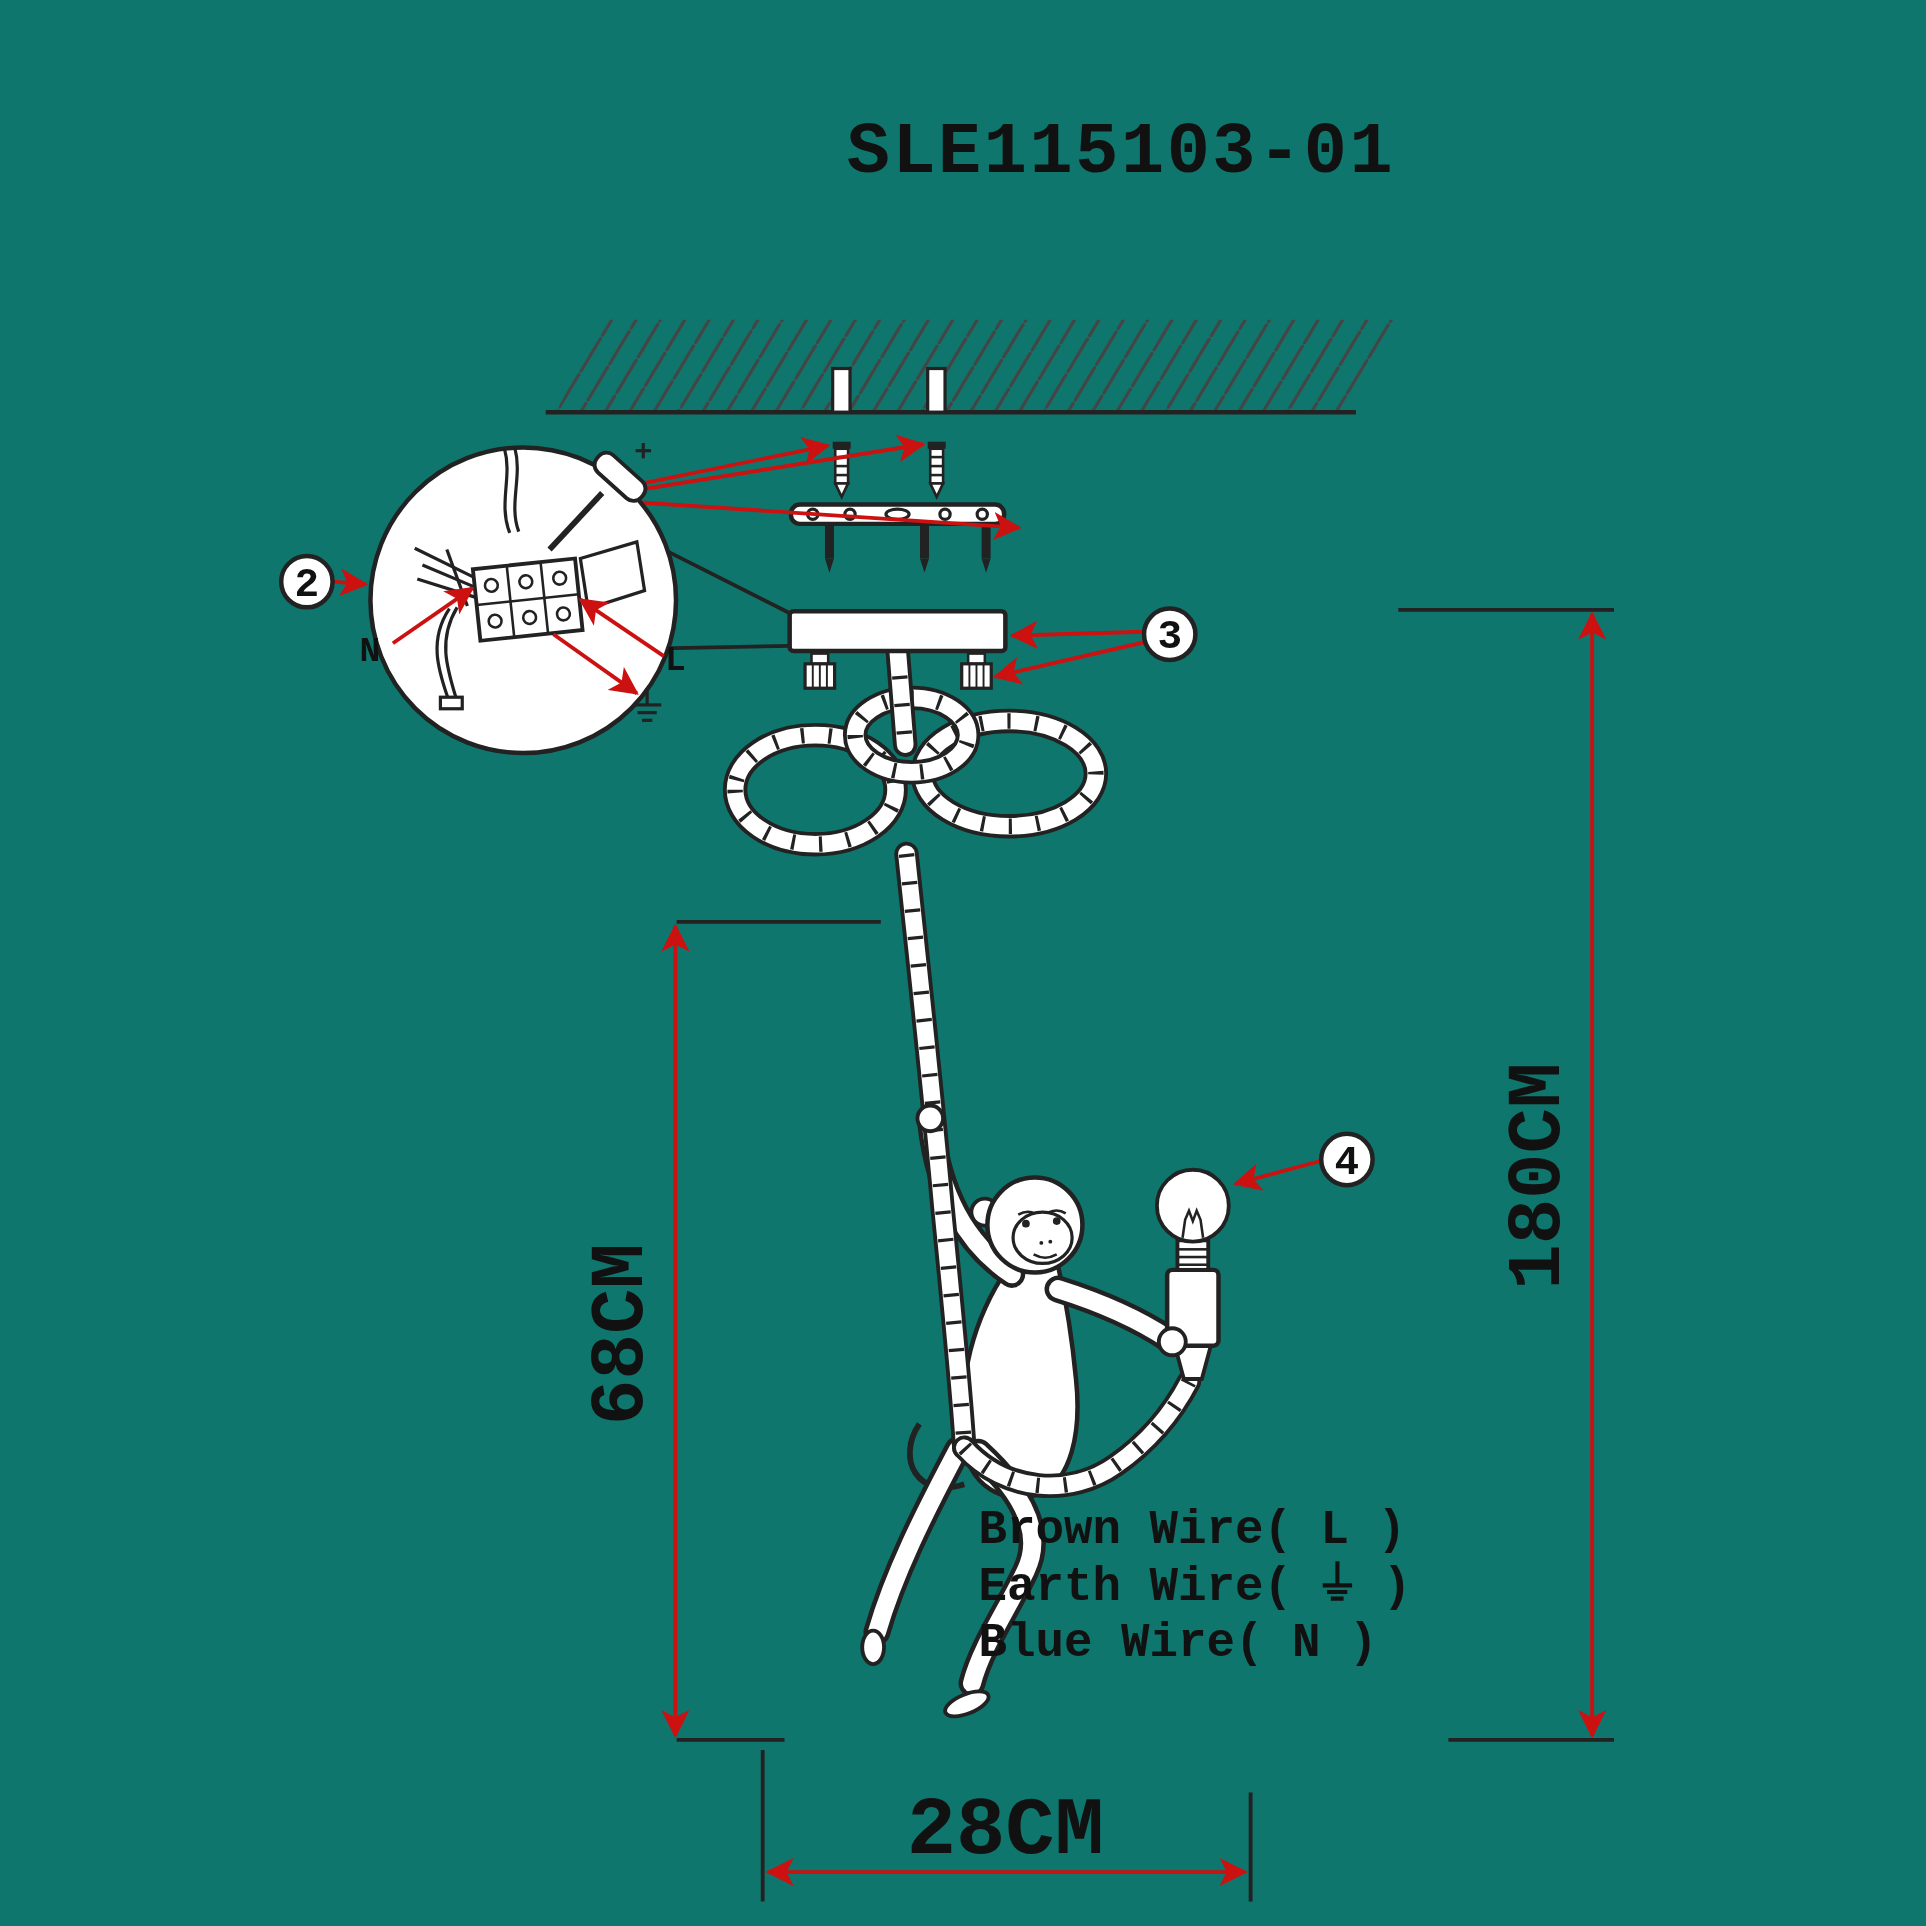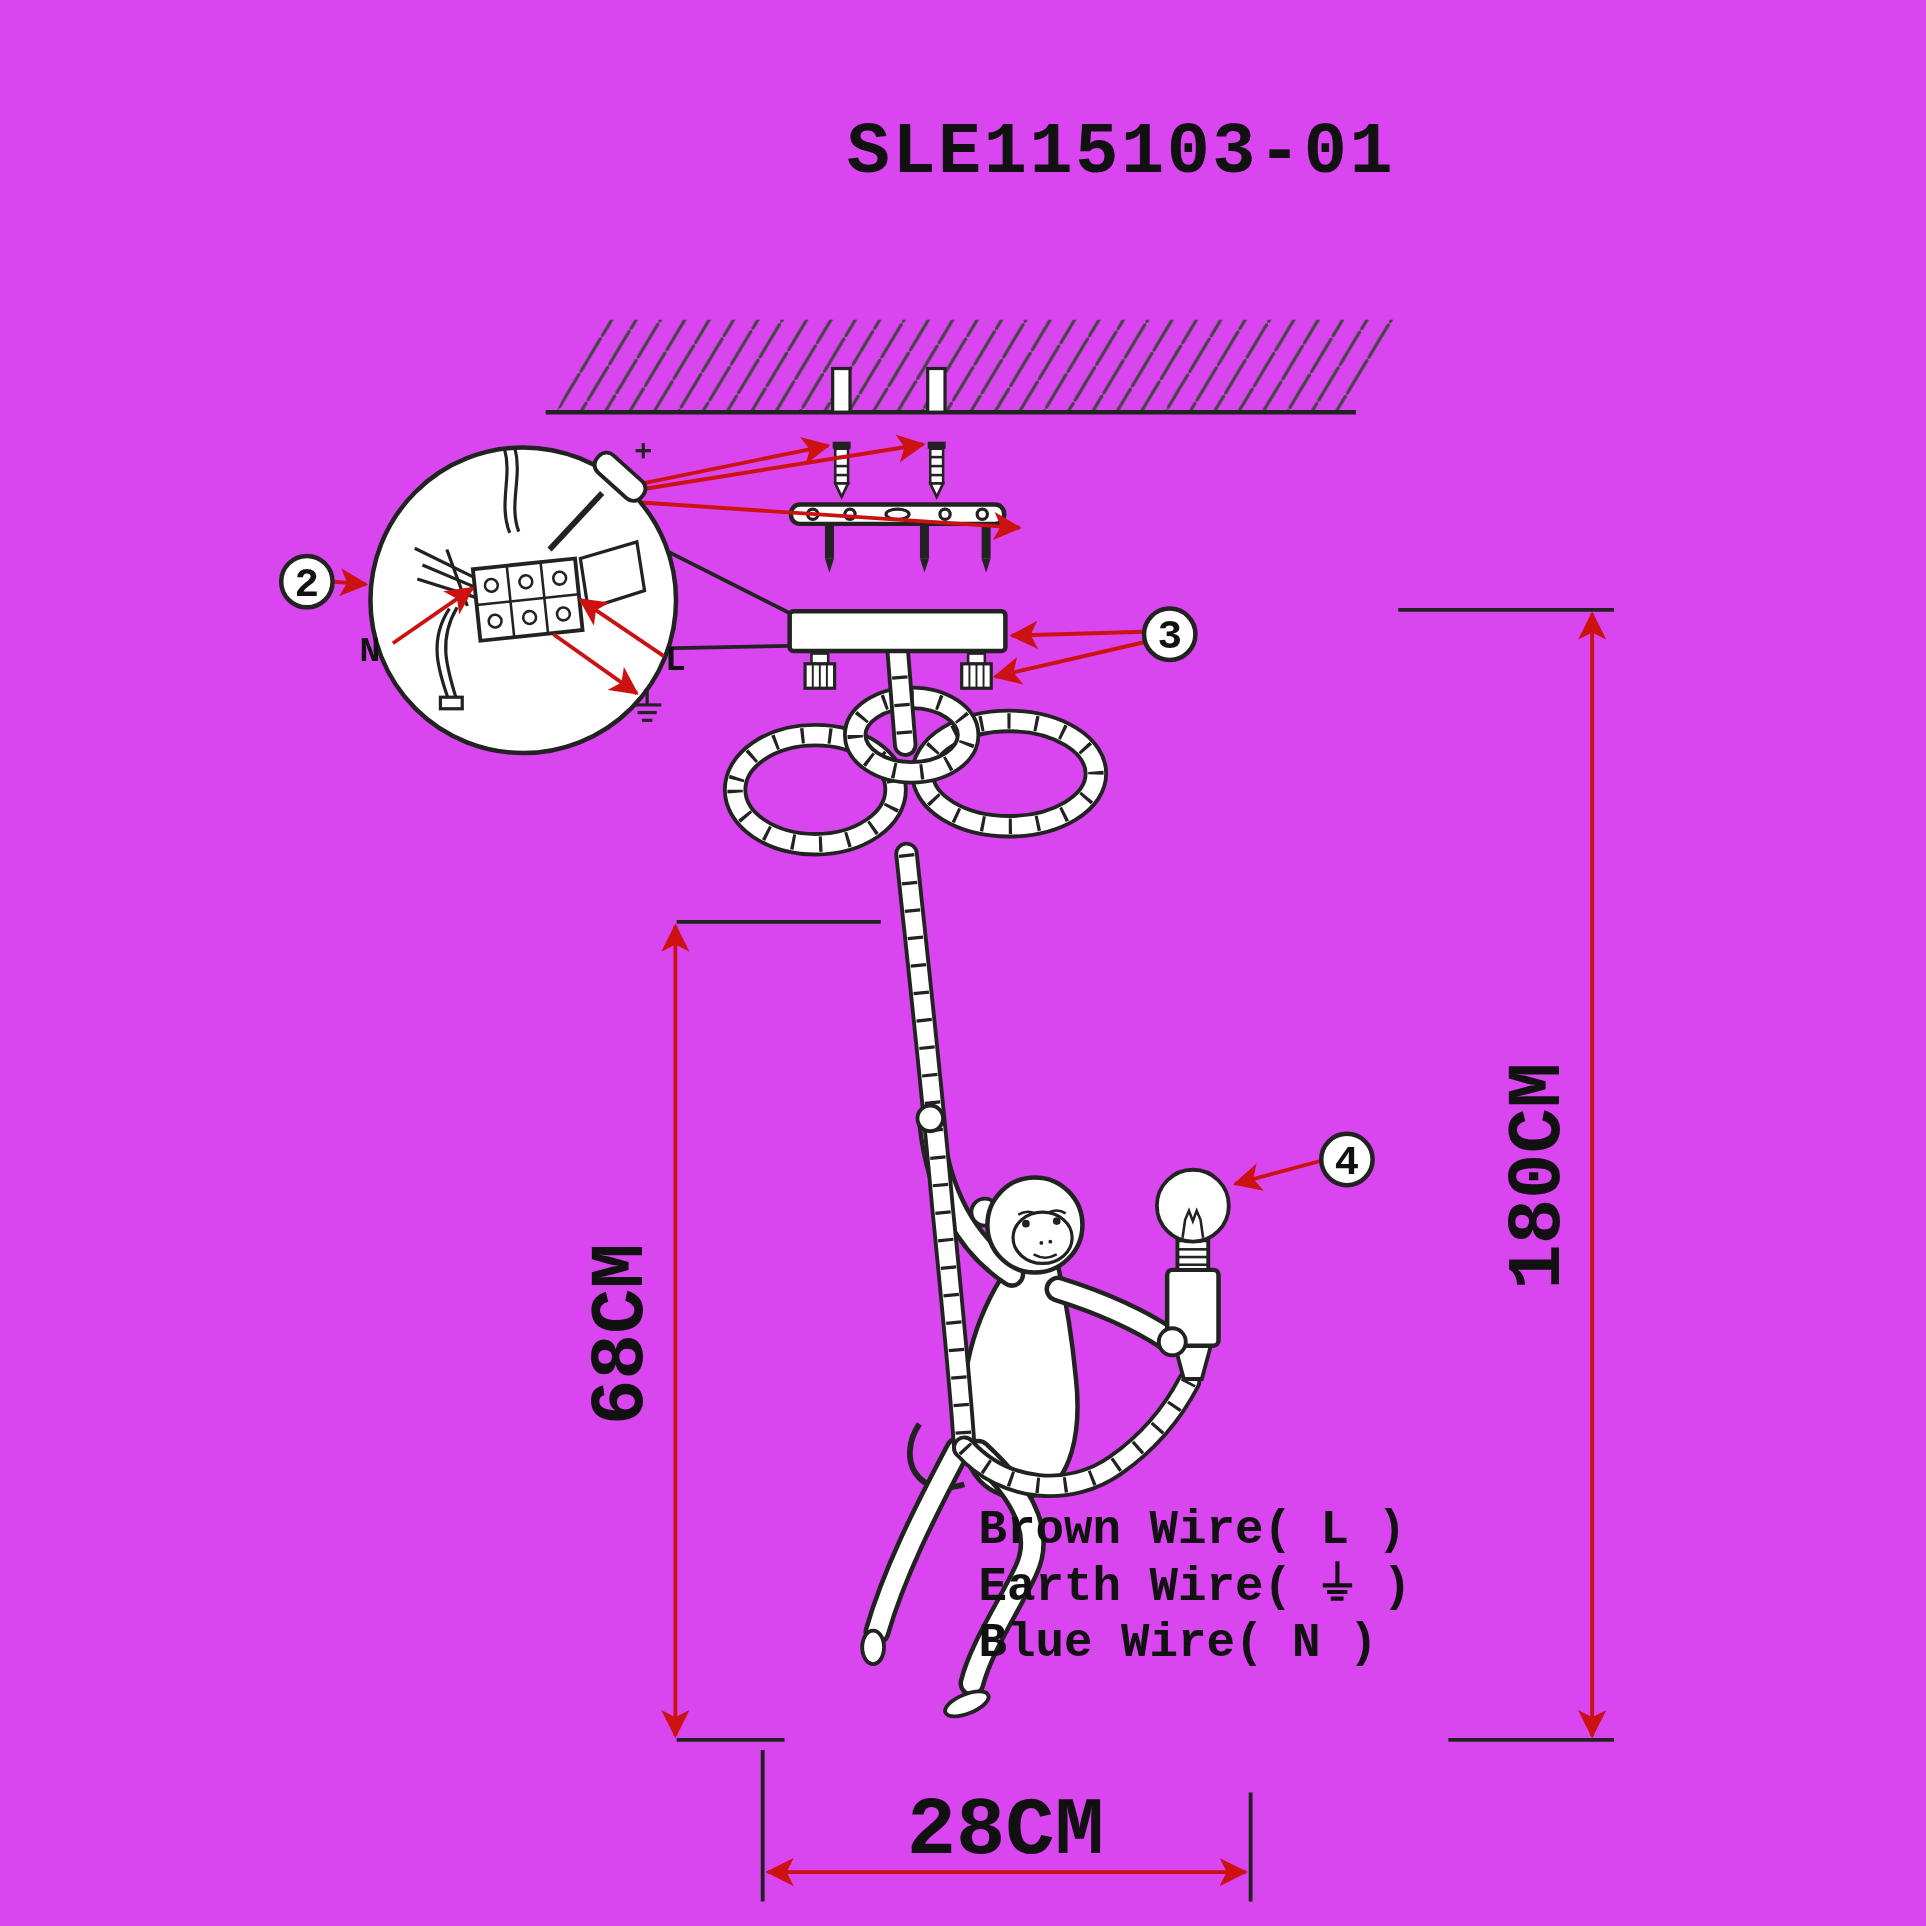--- a/index.html
+++ b/index.html
@@ -1,17 +1,17 @@
 <!DOCTYPE html>
 <html style="font-size:10.3px"><head>
 <meta charset="utf-8">
 <title>Diagram</title>
 <style>
   html,body{margin:0;padding:0;background:#fff;}
-  .stage{width:1926px;height:1926px;background:#d946ef;position:relative;}
+  .stage{width:1926px;height:1926px;background:#0f766e;position:relative;}
   svg{display:block;}
   text{font-family:"Liberation Mono","DejaVu Sans Mono",monospace;font-weight:bold;fill:#111;}
   .legend-text{font-family:"Liberation Mono","DejaVu Sans",monospace;}
   .blk{stroke:#222;fill:none;}
   .red{stroke:#cc1111;fill:none;stroke-width:6;}
   .rope-outer{stroke:#222;stroke-width:38;fill:none;stroke-linecap:round;}
   .rope-inner{stroke:#fff;stroke-width:26;fill:none;stroke-linecap:round;}
   .rope-tick{stroke:#222;stroke-width:24;fill:none;stroke-dasharray:5 38;}
   .limb-o{stroke:#222;stroke-width:42;fill:none;stroke-linecap:round;}
   .limb-i{stroke:#fff;stroke-width:28;fill:none;stroke-linecap:round;}

